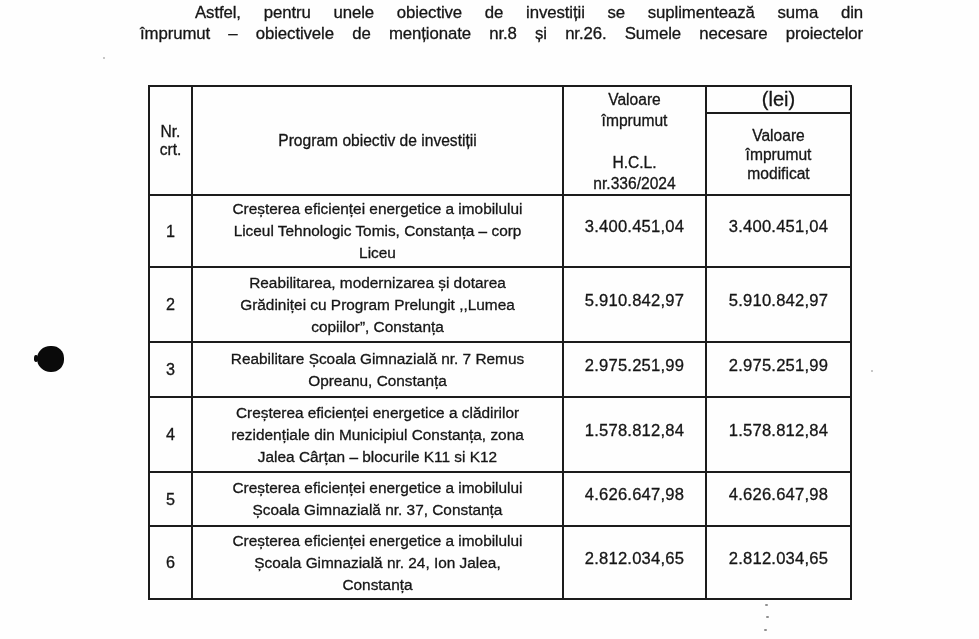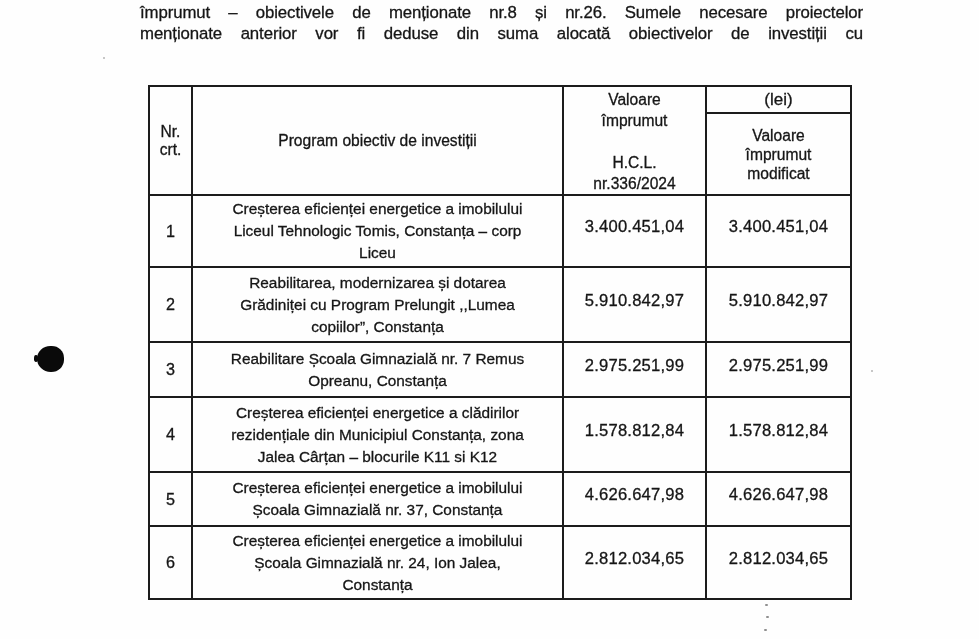--- a/index.html
+++ b/index.html
@@ -80,21 +80,21 @@
     margin-top: 28px;
   }
   td.h-nr { line-height: 18px; }
   td.h-val {
     vertical-align: top;
     padding-top: 2px;
     line-height: 21px;
   }
   tr.h-lei-row { height: 27px; }
   tr.h-sub-row { height: 82px; }
-  td.h-lei { font-size: 17px; }
+  td.h-lei { font-size: 20px; }
 
   tr.r0 { height: 72px; }
   tr.r1 { height: 75px; }
   tr.r2 { height: 55px; }
   tr.r3 { height: 75px; }
   tr.r4 { height: 54px; }
   tr.r5 { height: 73px; }
 
   td.c-nr  { font-size: 16.2px; }
   td.c-name {
@@ -129,22 +129,22 @@
   .sp2 { left: 871px; top: 370px; }
 </style>
 </head>
 <body>
 
 <div class="page">
 
   <div class="hole"></div>
 
   <div class="para">
+    <div class="pline indent">Astfel, pentru unele obiective de investiții se suplimentează suma din</div>
     <div class="pline">împrumut – obiectivele de menționate nr.8 și nr.26. Sumele necesare proiectelor</div>
-    <div class="pline">menționate anterior vor fi deduse din suma alocată obiectivelor de investiții cu</div>
   </div>
 
   <table class="invest-table">
     <colgroup>
       <col style="width:43px">
       <col style="width:371px">
       <col style="width:143px">
       <col style="width:145px">
     </colgroup>
     <tbody>

